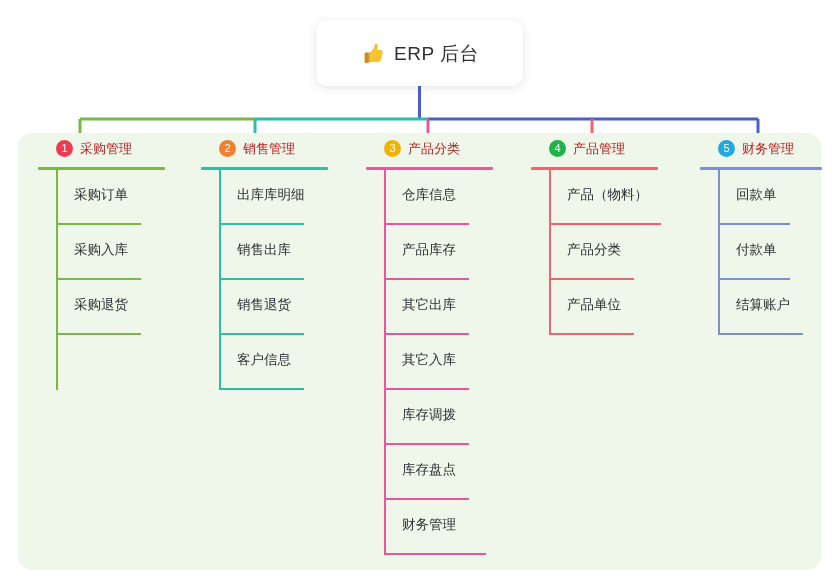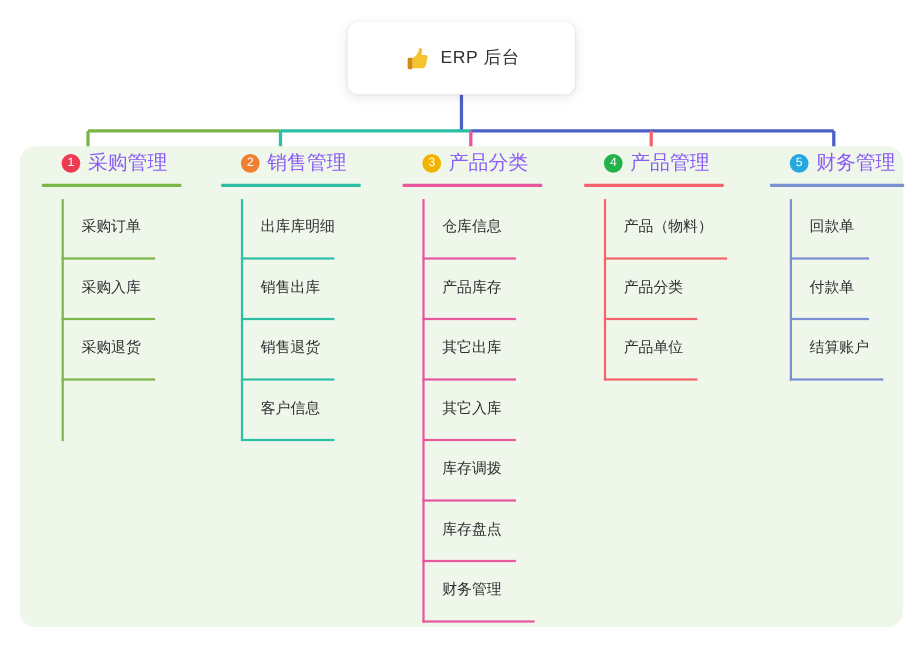--- a/index.html
+++ b/index.html
@@ -36,21 +36,21 @@
     align-items: center;
     gap: 9px;
   }
   .thumb-icon {
     width: 25px;
     height: 25px;
     display: block;
     flex: none;
   }
   #root-title {
-    font-size: 16px;
+    font-size: 19px;
     color: #2f3033;
     letter-spacing: 0.5px;
     white-space: nowrap;
     line-height: 1;
   }
 
   
   #connectors {
     position: absolute;
     left: 0;
@@ -89,34 +89,34 @@
     height: 17px;
     border-radius: 50%;
     color: #ffffff;
     font-size: 11px;
     line-height: 17px;
     text-align: center;
     flex: none;
     font-family: "Liberation Sans", sans-serif;
   }
   .col-title {
-    font-size: 18px;
-    color: #8b5cf6;
+    font-size: 13px;
+    color: #b91c1c;
     white-space: nowrap;
     line-height: 1;
   }
   .head-rule {
     height: 3px;
     border-radius: 1px;
     margin-top: 4px;
   }
 
   .items {
     position: relative;
-    margin-top: 11px;
+    margin-top: 0;
   }
   .spine {
     position: absolute;
     left: 18px;
     top: 0;
     width: 2px;
   }
   .item {
     position: relative;
     height: 55px;

